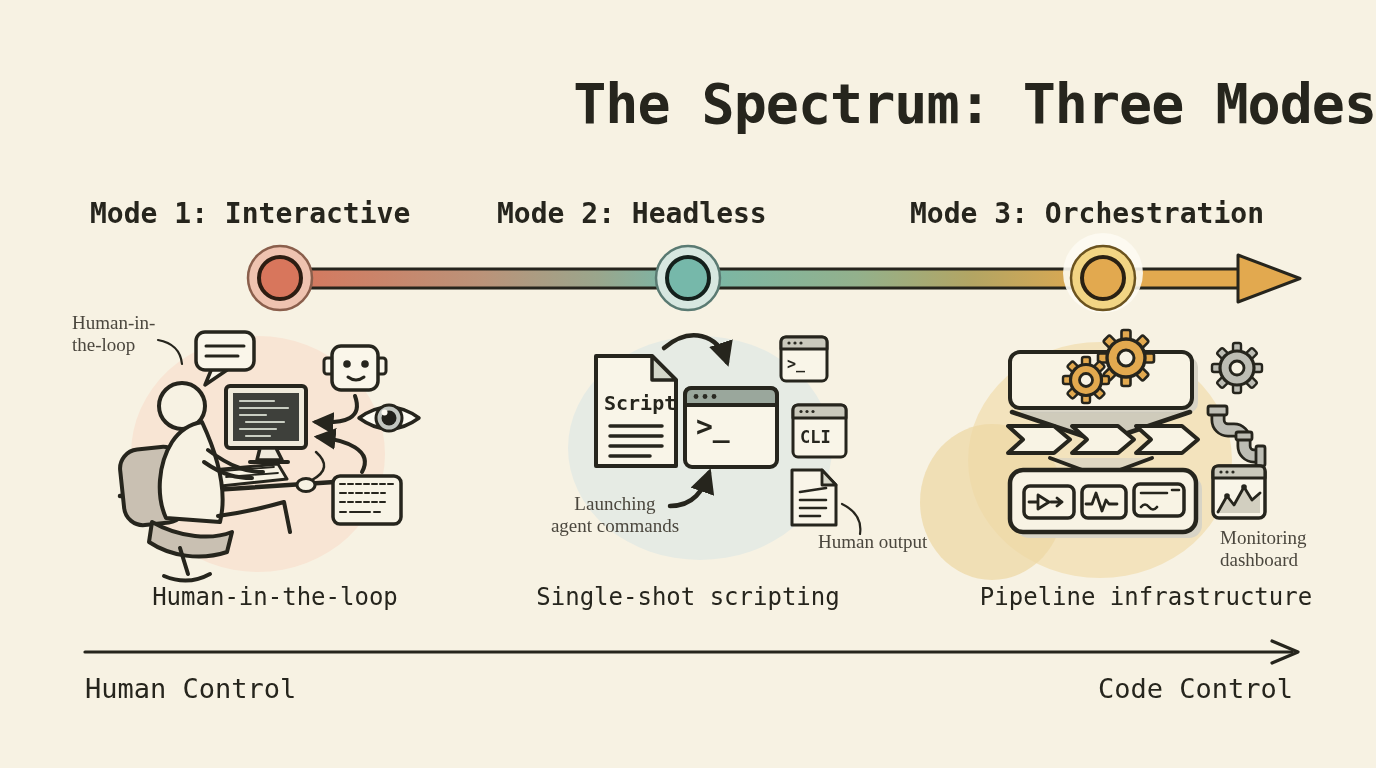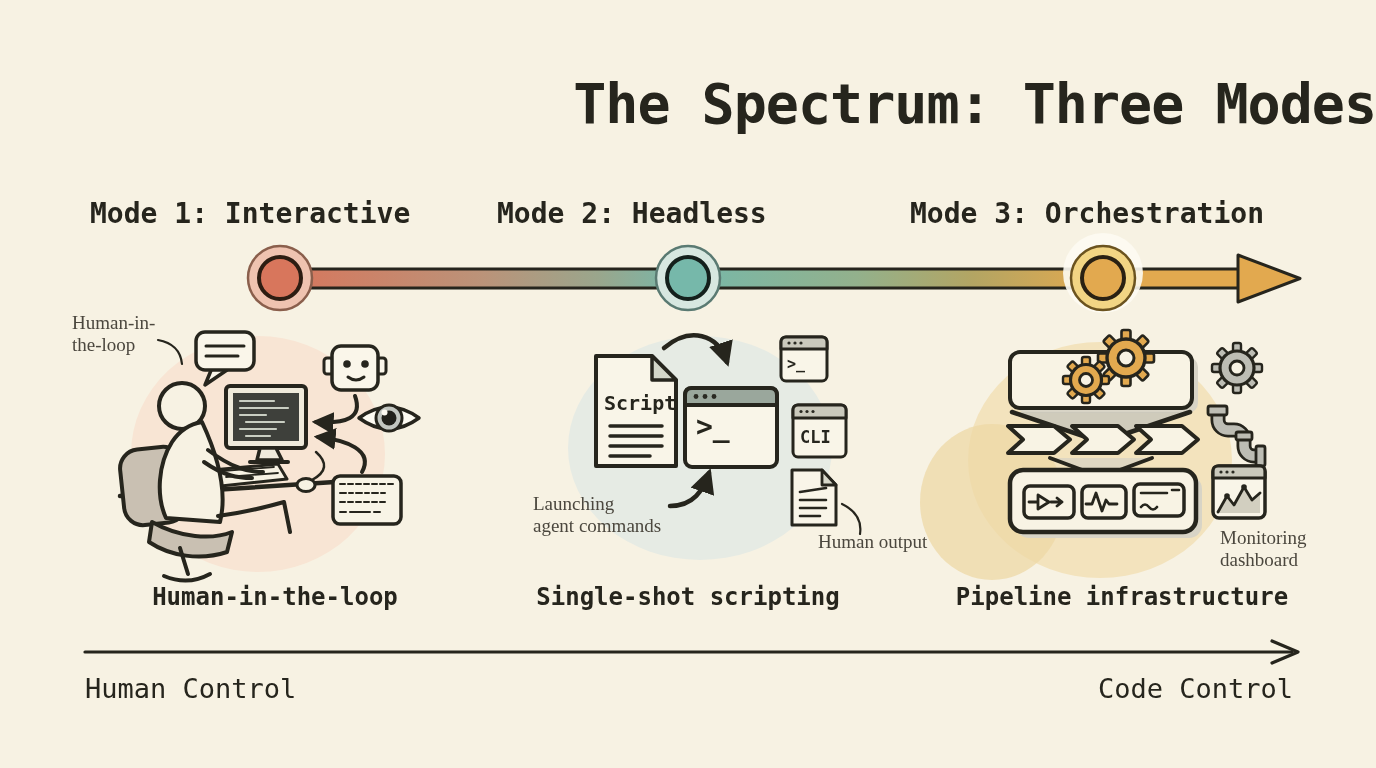--- a/index.html
+++ b/index.html
@@ -8,21 +8,21 @@
     --gold:#e2a94f; --gold_light:#f2d584; --blob_peach:#f8e5d4; --blob_sage:#e6ebe4;
     --blob_sand:#f3e3bd; --titlebar_grey:#9aa79c; --titlebar_light:#cac9bc;
     --screen_dark:#3e403b; --chair_grey:#c9c0b2; --metal_grey:#bdbdb4; --paper:#f9f5e8;
   }
   html,body{margin:0;padding:0}
   .canvas{position:relative;width:1376px;height:768px;background:var(--background);
     overflow:hidden;font-family:"DejaVu Sans Mono",monospace;color:var(--ink)}
   .abs{position:absolute}
   .title{left:0;top:72px;width:100%;text-align:right;font-size:55px;font-weight:700;letter-spacing:-1px}
   .mode-label{top:197px;width:380px;text-align:left;font-size:28px;font-weight:700}
-  .caption{top:583px;width:340px;text-align:center;font-size:24px;font-weight:700}
+  .caption{top:583px;width:340px;text-align:center;font-size:24px;font-weight:400}
   .axis-label{top:673px;font-size:27px;font-weight:400}
   .ann{font-family:Liberation Serif, serif;font-size:19px;line-height:1.16;color:var(--annotation_text)}
   svg{position:absolute;overflow:visible}
   .ln{stroke:var(--ink);stroke-linecap:round;stroke-linejoin:round;fill:none}
   .fl{stroke:var(--ink);stroke-linecap:round;stroke-linejoin:round}
   text{font-family:"DejaVu Sans Mono",monospace;font-weight:700;fill:var(--ink)}
 </style>
 </head>
 <body>
 
@@ -195,21 +195,21 @@
     <g>
       <path class="fl" d="M262,150 H292 L306,165 V205 H262 Z" style="fill:var(--paper)" stroke-width="3"></path>
       <path class="fl" d="M292,150 V165 H306 Z" fill="#d8d8ca" stroke-width="2.8"></path>
       <path class="ln" d="M270,172 L296,168 M270,180 H296 M270,188 H296 M270,196 H290" stroke-width="2.6"></path>
     </g>
 
     <path class="ln" d="M140,186 C164,186 173,170 179,153" stroke-width="4.5" marker-end="url(#ah2)"></path>
     <path class="ln" d="M312,184 Q333,194 330,214" stroke="#6a665c" stroke-width="2.2"></path>
   </svg>
 
-  <div class="abs ann" style="left:533px;top:493px;width:164px;text-align:left">
+  <div class="abs ann" style="left:533px;top:493px;width:164px;text-align:center">
     <div>Launching</div>
     <div>agent commands</div>
   </div>
   <div class="abs ann" style="left:818px;top:531px">Human output</div>
 
   <svg class="abs" style="left:950px;top:320px" width="380" height="270" viewBox="0 0 380 270">
     <ellipse cx="150" cy="140" rx="132" ry="118" style="fill:var(--blob_sand)"></ellipse>
     <ellipse cx="42" cy="182" rx="72" ry="78" fill="#edd8a5" opacity="0.75"></ellipse>
 
     <rect x="66" y="37" width="182" height="56" rx="10" fill="#d8d4c6"></rect>
@@ -311,21 +311,21 @@
     </g>
   </svg>
 
   <div class="abs ann" style="left:1220px;top:527px">
     <div>Monitoring</div>
     <div>dashboard</div>
   </div>
 
   <div class="abs caption" style="left:105px">Human-in-the-loop</div>
   <div class="abs caption" style="left:518px">Single-shot scripting</div>
-  <div class="abs caption" style="left:952px">Pipeline infrastructure</div>
+  <div class="abs caption" style="left:976px">Pipeline infrastructure</div>
 
   <svg class="abs" style="left:80px;top:636px" width="1230" height="34" viewBox="0 0 1230 34">
     <path class="ln" d="M5,16 H1212" stroke-width="3.2"></path>
     <path class="ln" d="M1192,5 L1218,16 L1192,27" stroke-width="3.2"></path>
   </svg>
   <div class="abs axis-label" style="left:85px">Human Control</div>
   <div class="abs axis-label" style="right:83px">Code Control</div>
 
 </div>
 

